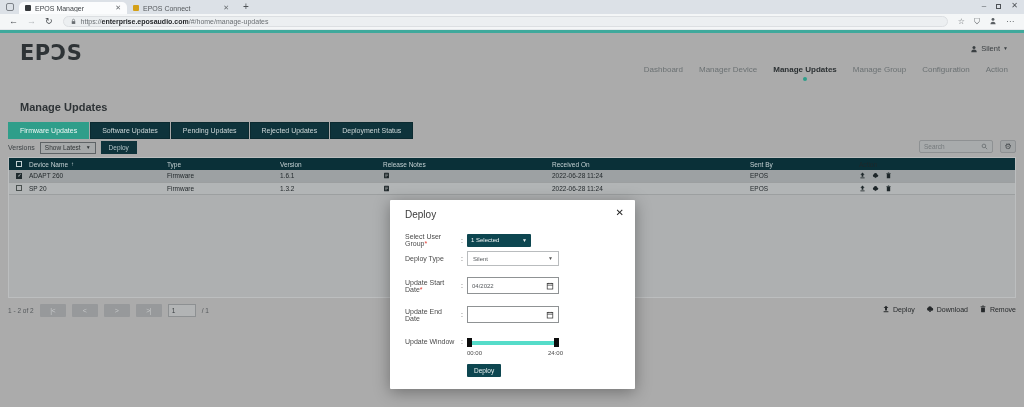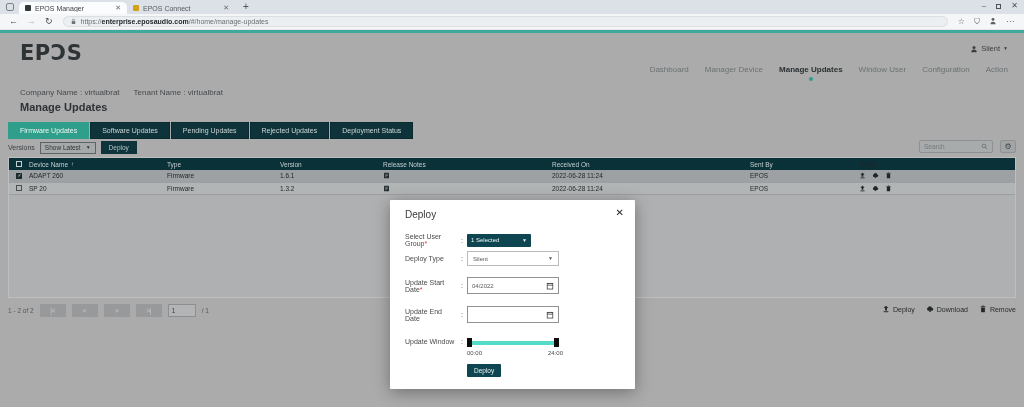--- a/index.html
+++ b/index.html
@@ -172,29 +172,25 @@
           <path d="M1.6 9 a3.4 3.4 0 0 1 6.8 0 Z" fill="#3a3f42"></path>
         </svg>
       <span>Silent</span>
       <span class="caret">▼</span>
     </div>
 
     <div class="mainnav">
       <span class="nav-item">Dashboard</span>
       <span class="nav-item">Manager Device</span>
       <span class="nav-item active">Manage Updates</span>
-      <span class="nav-item">Window User</span>
+      <span class="nav-item">Manage Group</span>
       <span class="nav-item">Configuration</span>
       <span class="nav-item">Action</span>
     </div>
 
-    <div class="company-row">
-      <span>Company Name : virtualbrat</span>
-      <span>Tenant Name : virtualbrat</span>
-    </div>
     <div class="page-title">Manage Updates</div>
 
     <div class="tabs">
       <div class="tab active">Firmware Updates</div>
       <div class="tab">Software Updates</div>
       <div class="tab">Pending Updates</div>
       <div class="tab">Rejected Updates</div>
       <div class="tab">Deployment Status</div>
     </div>
 

